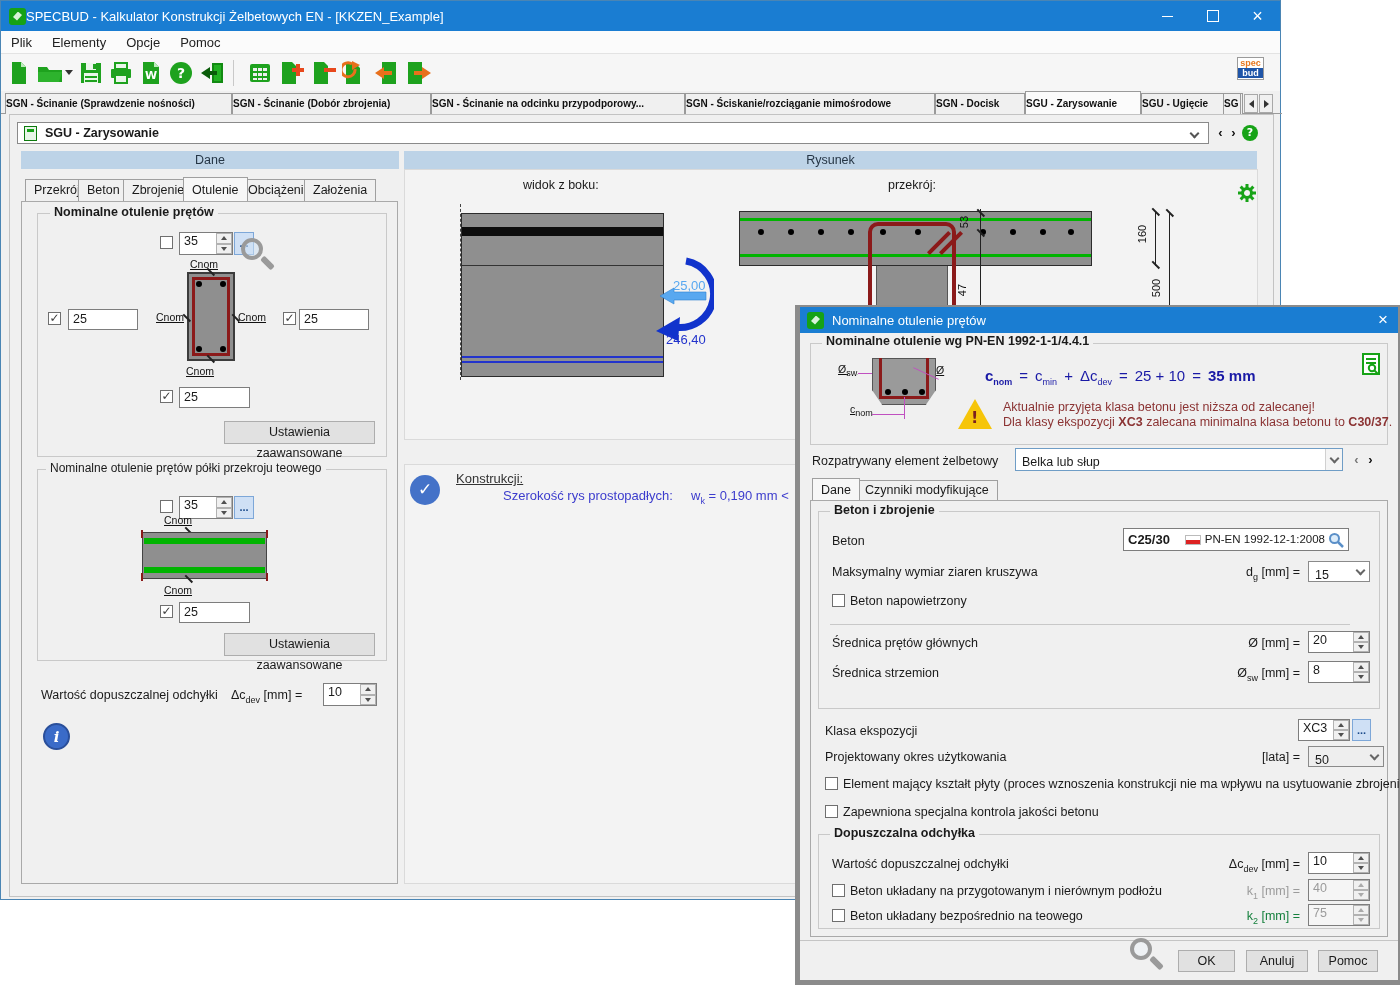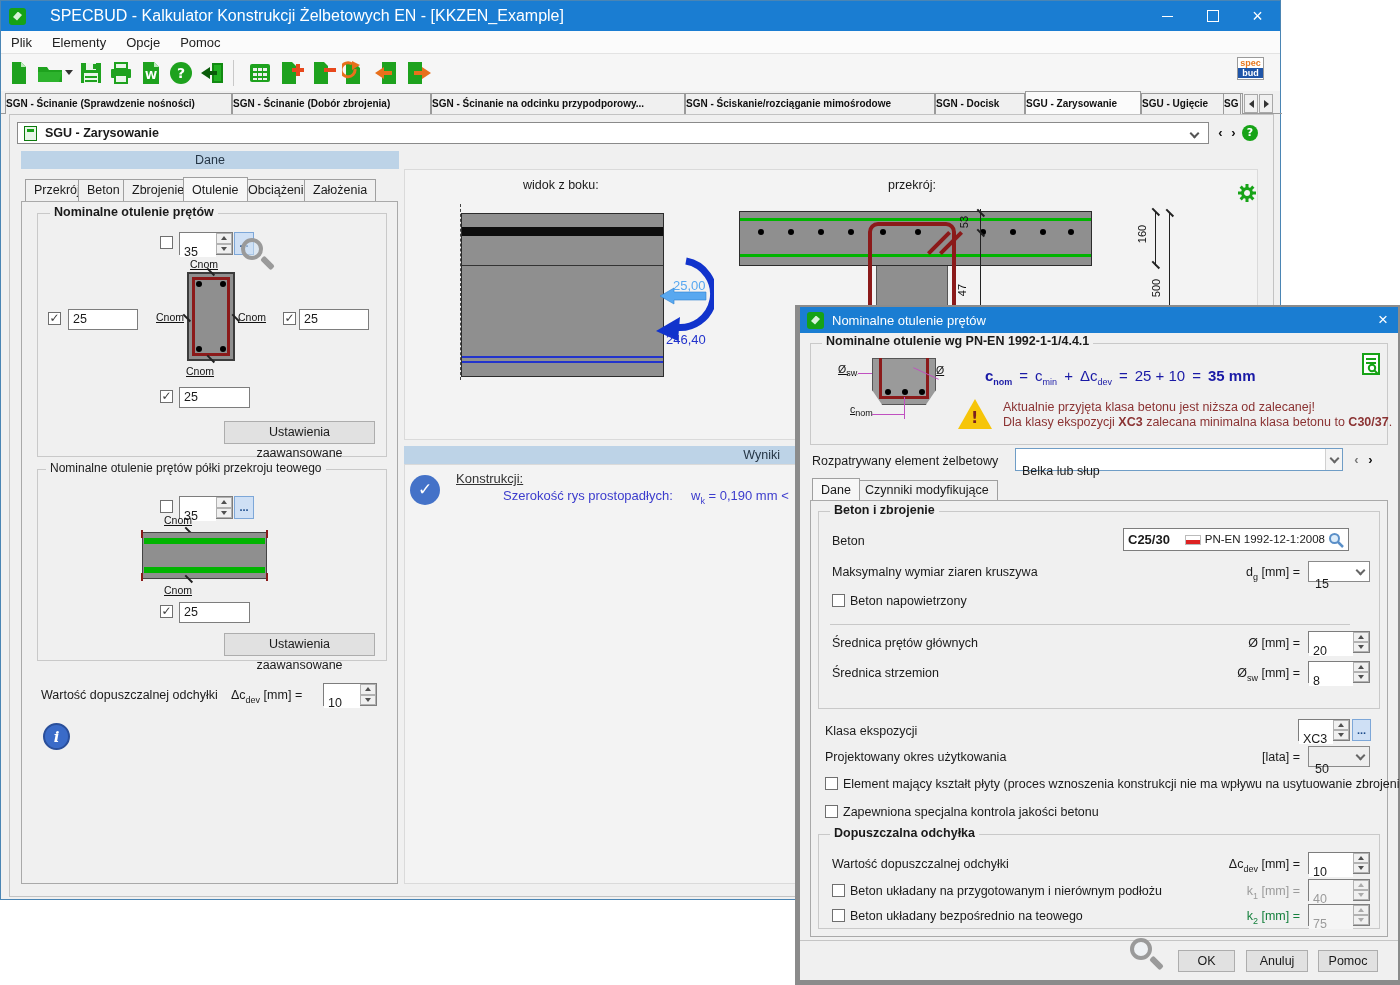--- a/index.html
+++ b/index.html
@@ -2,21 +2,21 @@
 <html><head>
 <meta charset="utf-8">
 <style>
 *{margin:0;padding:0;box-sizing:border-box}
 html,body{width:1400px;height:985px;overflow:hidden}
 body{font-family:"Liberation Sans",sans-serif;background:#fff;position:relative;color:#1a1a1a}
 .a{position:absolute}
 
 .win{left:0;top:0;width:1281px;height:900px;background:#f0f0f0;border:1px solid #4a85b4}
 .titlebar{left:0;top:0;width:1279px;height:30px;background:#1a7dd2;display:flex;align-items:center;color:#fff}
-.titletext{font-size:16px;margin-left:24px;white-space:nowrap}
+.titletext{font-size:13px;margin-left:0;white-space:nowrap}
 .appico{width:17px;height:17px;margin-left:8px;background:#16a216;border-radius:3px;position:relative;flex:0 0 auto}
 .appico::after{content:"";position:absolute;left:4px;top:4px;width:9px;height:9px;background:#d9f3d9;clip-path:polygon(0 60%,55% 0,100% 40%,45% 100%)}
 .wc{width:45px;height:30px;display:flex;align-items:center;justify-content:center;color:#fff;font-size:14px}
 .wc-min::after{content:"";width:11px;height:1px;background:#fff}
 .wc-max::after{content:"";width:10px;height:10px;border:1px solid #fff}
 .menubar{left:0;top:30px;width:1279px;height:23px;background:#fbfbfb;border-bottom:1px solid #e3e3e3;display:flex;align-items:center}
 .mi{font-size:13px;padding:0 10px;color:#222}
 .toolbar{left:0;top:53px;width:1279px;height:37px;background:#f6f6f6;display:flex;align-items:center}
 .tico{margin-left:6px;display:flex;align-items:center}
 .tsep{width:1px;height:26px;background:#c9c9c9;margin:0 8px}
@@ -46,31 +46,31 @@
 .stab{position:absolute;top:2px;height:22px;background:#f0f0f0;border:1px solid #9f9f9f;border-bottom:none;font-size:12.5px;padding:0 8px;line-height:21px;white-space:nowrap}
 .stab.on{top:0;height:24px;background:#f7f7f7;line-height:25px;z-index:2}
 .panel{background:#f0f0f0;border:1px solid #a9a9a9}
 
 .gb{border:1px solid #c9c9c9}
 .gbt{position:absolute;background:#f0f0f0;padding:0 4px;font-weight:bold;font-size:12.5px;white-space:nowrap;z-index:3}
 .cb{width:13px;height:13px;background:#fff;border:1px solid #6f6f6f}
 .cb.on{color:#3c3c3c;font-family:"DejaVu Sans",sans-serif;font-size:12px;line-height:11px;text-align:center;font-weight:bold}
 .field{background:#fff;border:1px solid #7d7d7d;font-size:12.5px;padding:1px 4px;line-height:17px}
 .spin{display:flex;border:1px solid #7d7d7d;background:#fff}
-.spin .v{flex:1;font-size:12.5px;padding:12px 4px;background:#fff}
+.spin .v{flex:1;font-size:12.5px;padding:1px 4px;background:#fff}
 .spin.dis .v{background:#f5f5f5;color:#9b9b9b}
 .sbcol{width:16px;display:flex;flex-direction:column}
 .sb{flex:1;background:#f0f0f0;border:1px solid #b2b2b2;display:flex;align-items:center;justify-content:center}
 .tu{width:0;height:0;border-left:3px solid transparent;border-right:3px solid transparent;border-bottom:4px solid #505050}
 .td{width:0;height:0;border-left:3px solid transparent;border-right:3px solid transparent;border-top:4px solid #505050}
 .dis .tu{border-bottom-color:#aaa}.dis .td{border-top-color:#aaa}
 .dots{background:#cfe0f5;border:1px solid #7da7d8;color:#1a4a8a;font-weight:bold;font-size:11px;text-align:center;line-height:18px}
 .wbtn{background:#e1e1e1;border:1px solid #adadad;font-size:12.5px;text-align:center}
 .combo{display:flex;background:#fff;border:1px solid #8a8a8a;align-items:stretch}
-.combo .cv{flex:1;font-size:12.5px;padding:15px 6px;white-space:nowrap;overflow:hidden}
+.combo .cv{flex:1;font-size:12.5px;padding:6px 6px;white-space:nowrap;overflow:hidden}
 .combo .ca{width:17px;display:flex;align-items:center;justify-content:center;background:#f4f4f4;border-left:1px solid #d0d0d0}
 .combo .ca .chev{margin-top:-3px;border-color:#666}
 .lbl{font-size:12.5px;white-space:nowrap}
 .rlbl{font-size:12.5px;white-space:nowrap;text-align:right}
 sub{font-size:9px}
 
 .cnom{font-size:10.5px;text-decoration:underline;white-space:nowrap;color:#111}
 .tick{width:10px;height:1.5px;background:#222;transform:rotate(45deg)}
 .dimline{background:#222}
 .dimlbl{font-size:11px;color:#111;transform:rotate(-90deg);white-space:nowrap}
@@ -244,20 +244,21 @@
     <span class="calcico"></span>
     <span class="modtitle">SGU - Zarysowanie</span>
     <span style="flex:1"></span>
     <span class="chev" style="margin-right:10px"></span>
   </div>
   <div class="a navb" style="left:1213px;top:121px">‹</div>
   <div class="a navb" style="left:1226px;top:121px">›</div>
   <div class="a helpico" style="left:1241px;top:124px">?</div>
 
   <div class="a secthdr" style="left:20px;top:150px;width:378px">Dane</div>
+  <div class="a secthdr" style="left:403px;top:150px;width:853px">Rysunek</div>
 
   <div class="a" style="left:20px;top:176px;width:378px;height:24px">
     <div class="stab" style="left:4px">Przekrój</div>
     <div class="stab" style="left:57px">Beton</div>
     <div class="stab" style="left:102px">Zbrojenie</div>
     <div class="stab on" style="left:162px">Otulenie</div>
     <div class="stab" style="left:218px">Obciążenia</div>
     <div class="stab" style="left:283px">Założenia</div>
   </div>
   <div class="a panel" style="left:20px;top:200px;width:377px;height:683px"></div>
@@ -419,21 +420,20 @@
             <rect x="7.5" y="0" width="3" height="4"></rect>
             <rect x="7.5" y="14" width="3" height="4"></rect>
             <rect x="0" y="7.5" width="4" height="3"></rect>
             <rect x="14" y="7.5" width="4" height="3"></rect>
           </g>
       </g>
       <circle cx="9" cy="9" r="4.5" fill="none" stroke="#17a317" stroke-width="3"></circle>
     </svg>
   </div>
 
-  <div class="a secthdr" style="left:403px;top:445px;width:392px;text-align:right;padding-right:16px">Wyniki</div>
   <div class="a" style="left:403px;top:463px;width:392px;height:420px;background:#f3f3f3;border:1px solid #dadada"></div>
   <div class="a okico" style="left:409px;top:474px">✓</div>
   <span class="a" style="left:455px;top:470px;font-size:13px;color:#333;text-decoration:underline">Konstrukcji:</span>
   <span class="a" style="left:502px;top:487px;font-size:13px;color:#3c3ccd">Szerokość rys prostopadłych:</span>
   <span class="a" style="left:690px;top:487px;font-size:13px;color:#3c3ccd;white-space:nowrap"><span>w</span><sub>k</sub> <span>= 0,190 mm  &lt;</span></span>
 </div>
 
 <div class="a dlg">
   <div class="a dlg-title">
     <span class="appico" style="margin-left:7px"></span>
@@ -555,21 +555,21 @@
           <i class="tu"></i>
         </div>
         <div class="sb">
           <i class="td"></i>
         </div>
       </div>
   </div>
   <div class="a dots" style="left:552px;top:412px;width:19px;height:22px;line-height:20px">...</div>
   <span class="a lbl" style="left:25px;top:443px">Projektowany okres użytkowania</span>
   <span class="a rlbl" style="left:420px;top:443px;width:80px"><span>[lata]</span> <span>=</span></span>
-  <div class="a combo" style="left:508px;top:439px;width:62px;height:21px;background:#eee">
+  <div class="a combo" style="left:508px;top:439px;width:76px;height:21px;background:#eee">
     <span class="cv">50</span>
     <span class="ca" style="background:transparent;border:none">
         <span class="chev"></span>
       </span>
   </div>
   <div class="a cb" style="left:25px;top:470px"></div>
   <span class="a lbl" style="left:43px;top:470px">Element mający kształt płyty (proces wznoszenia konstrukcji nie ma wpływu na usytuowanie zbrojenia)</span>
   <div class="a cb" style="left:25px;top:498px"></div>
   <span class="a lbl" style="left:43px;top:498px">Zapewniona specjalna kontrola jakości betonu</span>
 

